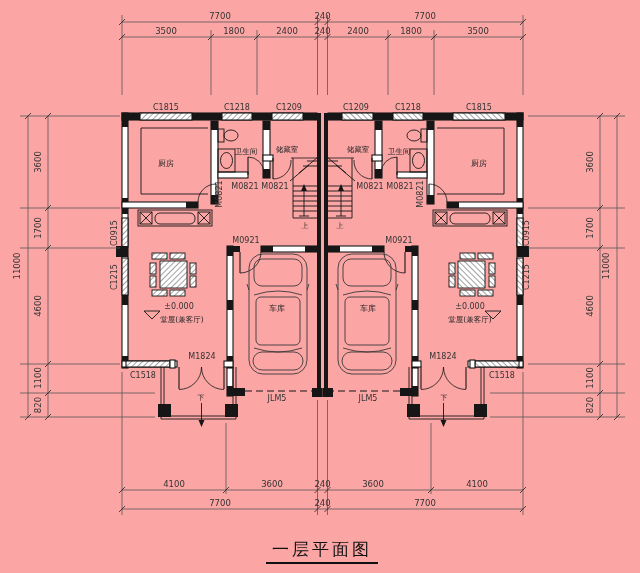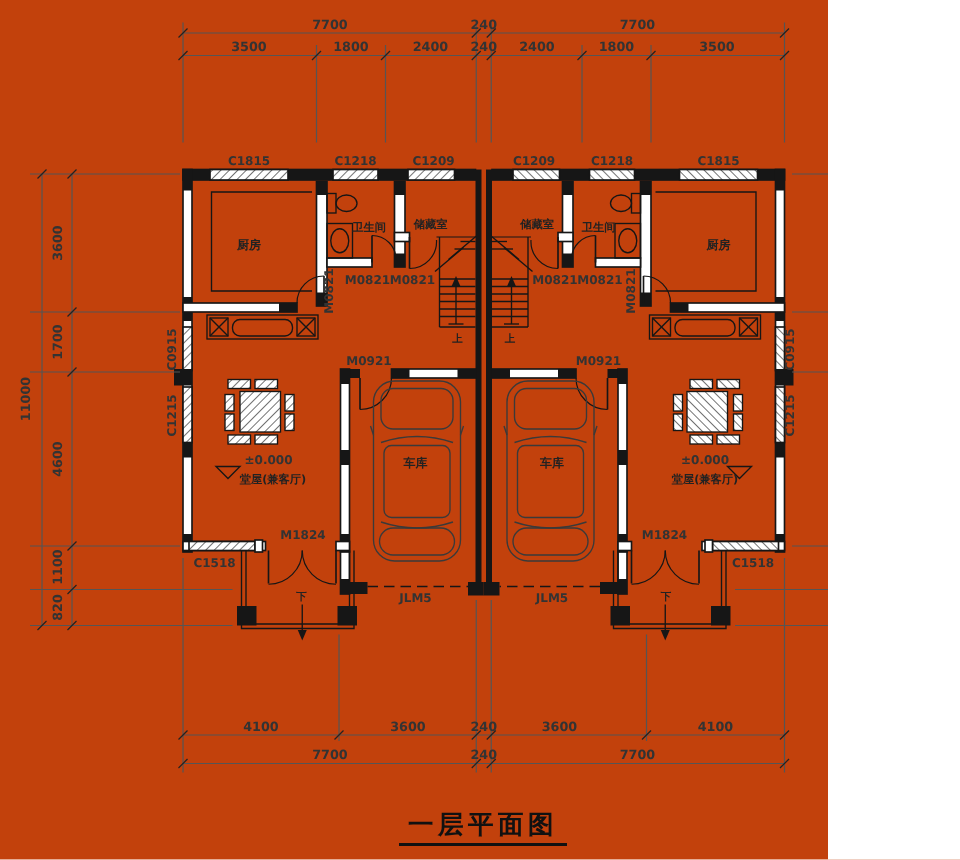--- a/index.html
+++ b/index.html
@@ -1,17 +1,17 @@
 <!DOCTYPE html>
 <html><head>
 <meta charset="utf-8">
 <style>
   html,body{margin:0;padding:0;background:#ffffff;}
-  .page{position:relative;width:552px;height:573px;background:#c2410c;overflow:hidden;
-        font-family:"DejaVu Sans",sans-serif;font-weight:bold;}
+  .page{position:relative;width:640px;height:573px;background:#fca5a5;overflow:hidden;
+        font-family:"DejaVu Sans",sans-serif;}
   svg{position:absolute;left:0;top:0;}
   text{fill:#333;font-family:"DejaVu Sans",sans-serif;}
   .dim{font-size:8.5px;}
   .dimS{font-size:8px;}
   .room{font-size:8px;fill:#222;}
   .roomS{font-size:7.5px;fill:#222;}
   .code{font-size:8px;fill:#333;}
   .tiny{font-size:7px;fill:#222;}
   .title-text{font-size:17px;fill:#111;letter-spacing:3px;}
 </style>

